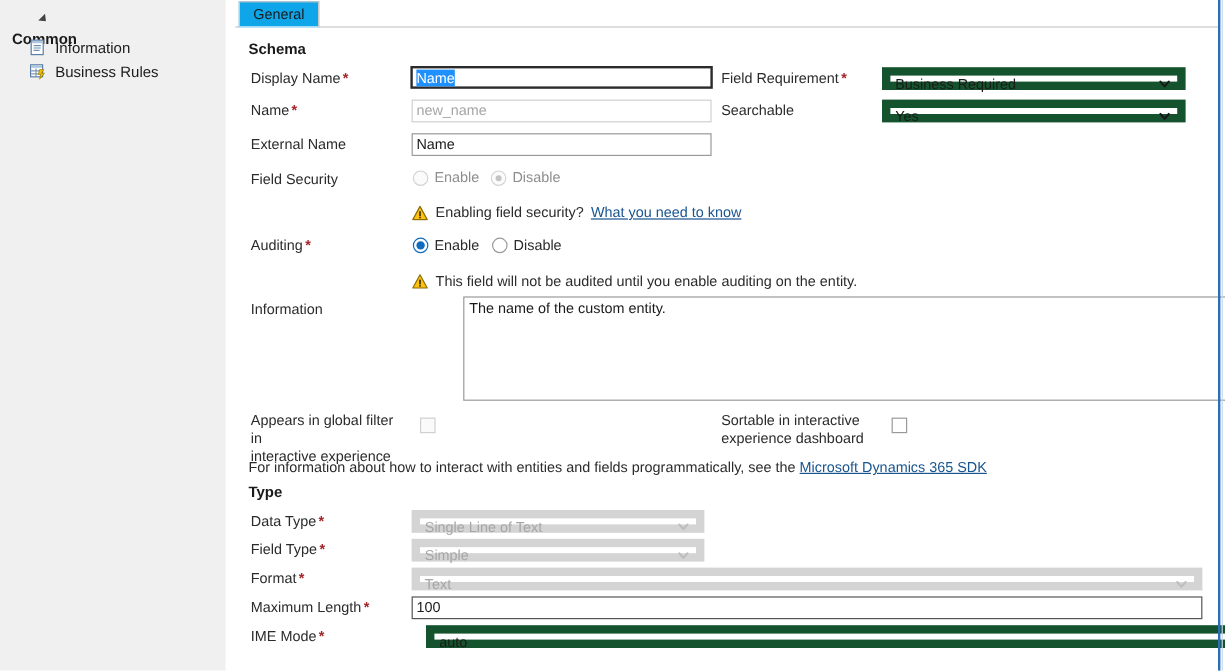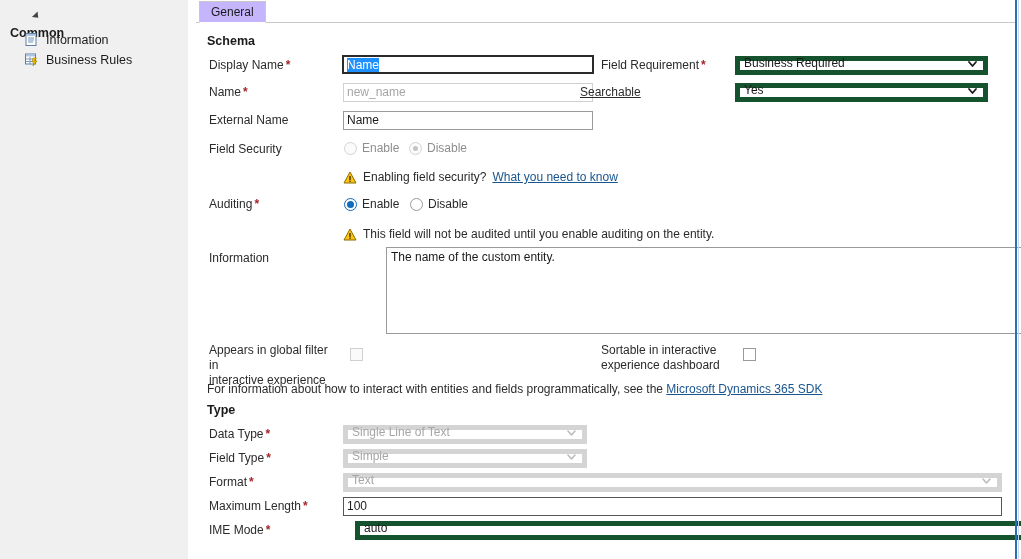--- a/index.html
+++ b/index.html
@@ -64,21 +64,21 @@
   }
   .tab-underline {
     position: absolute; left: 0; top: 22px; width: 819px; height: 1px;
     background: #c8c8c8;
   }
   .tab {
     position: absolute; left: 3px; top: 1px;
     height: 22px; padding: 0 11px;
     display: flex; align-items: center;
     font-size: 12px; color: #1a1a1a;
-    background: #c4b5fd;
+    background: #0ea5e9;
     border: 1px solid #c8c8c8;
     border-bottom: 1px solid #fff;
     z-index: 2;
   }
 
   
   .section-title {
     position: absolute; font-weight: bold; font-size: 12.5px; color: #1a1a1a;
   }
   #schema-title { left: 11px; top: 34px; }
@@ -123,23 +123,23 @@
     color: #1a1a1a;
     padding: 2px 4px;
     resize: none;
     outline: none;
   }
 
   
   .dd {
     position: absolute;
     height: 19px;
-    border: 5px solid #14532d;
+    border: 7px solid #14532d;
     background: #fff;
-    display: flex; align-items: flex-end;
+    display: flex; align-items: flex-start;
     padding: 0 4px;
     font-size: 12px; color: #1a1a1a;
   }
   .dd .dd-val { flex: 1 1 auto; overflow: hidden; white-space: nowrap; }
   .dd .chev {
     flex: 0 0 13px; width: 13px; height: 13px; display: block;
   }
   .dd.dis { border-color: #d4d4d4; color: #a6a6a6; }
   .dd.dis .chev path { stroke: #bdbdbd; }
 
@@ -247,21 +247,21 @@
       </span>
     </div>
 
     <div class="lbl" style="left:13px; top:85px;">
       <span>Name</span><span class="req">*</span>
     </div>
     <div class="txt dis" style="left:147px; top:83px; width:250px;">
       <span>new_name</span>
     </div>
 
-    <div class="lbl" style="left:384px; top:85px;text-decoration:underline;">
+    <div class="lbl" style="left:405px; top:85px;">
       <span>Searchable</span><span class="req"></span>
     </div>
     <div class="dd" style="left:539px; top:83px; width:253px;">
       <span class="dd-val">Yes</span>
       <span class="chev">
         <svg width="13" height="13" viewBox="0 0 13 13">
             <path d="M3 5 L6.5 9 L10 5" fill="none" stroke="#1a1a1a" stroke-width="1.8" stroke-linecap="round" stroke-linejoin="round"></path>
           </svg>
       </span>
     </div>

